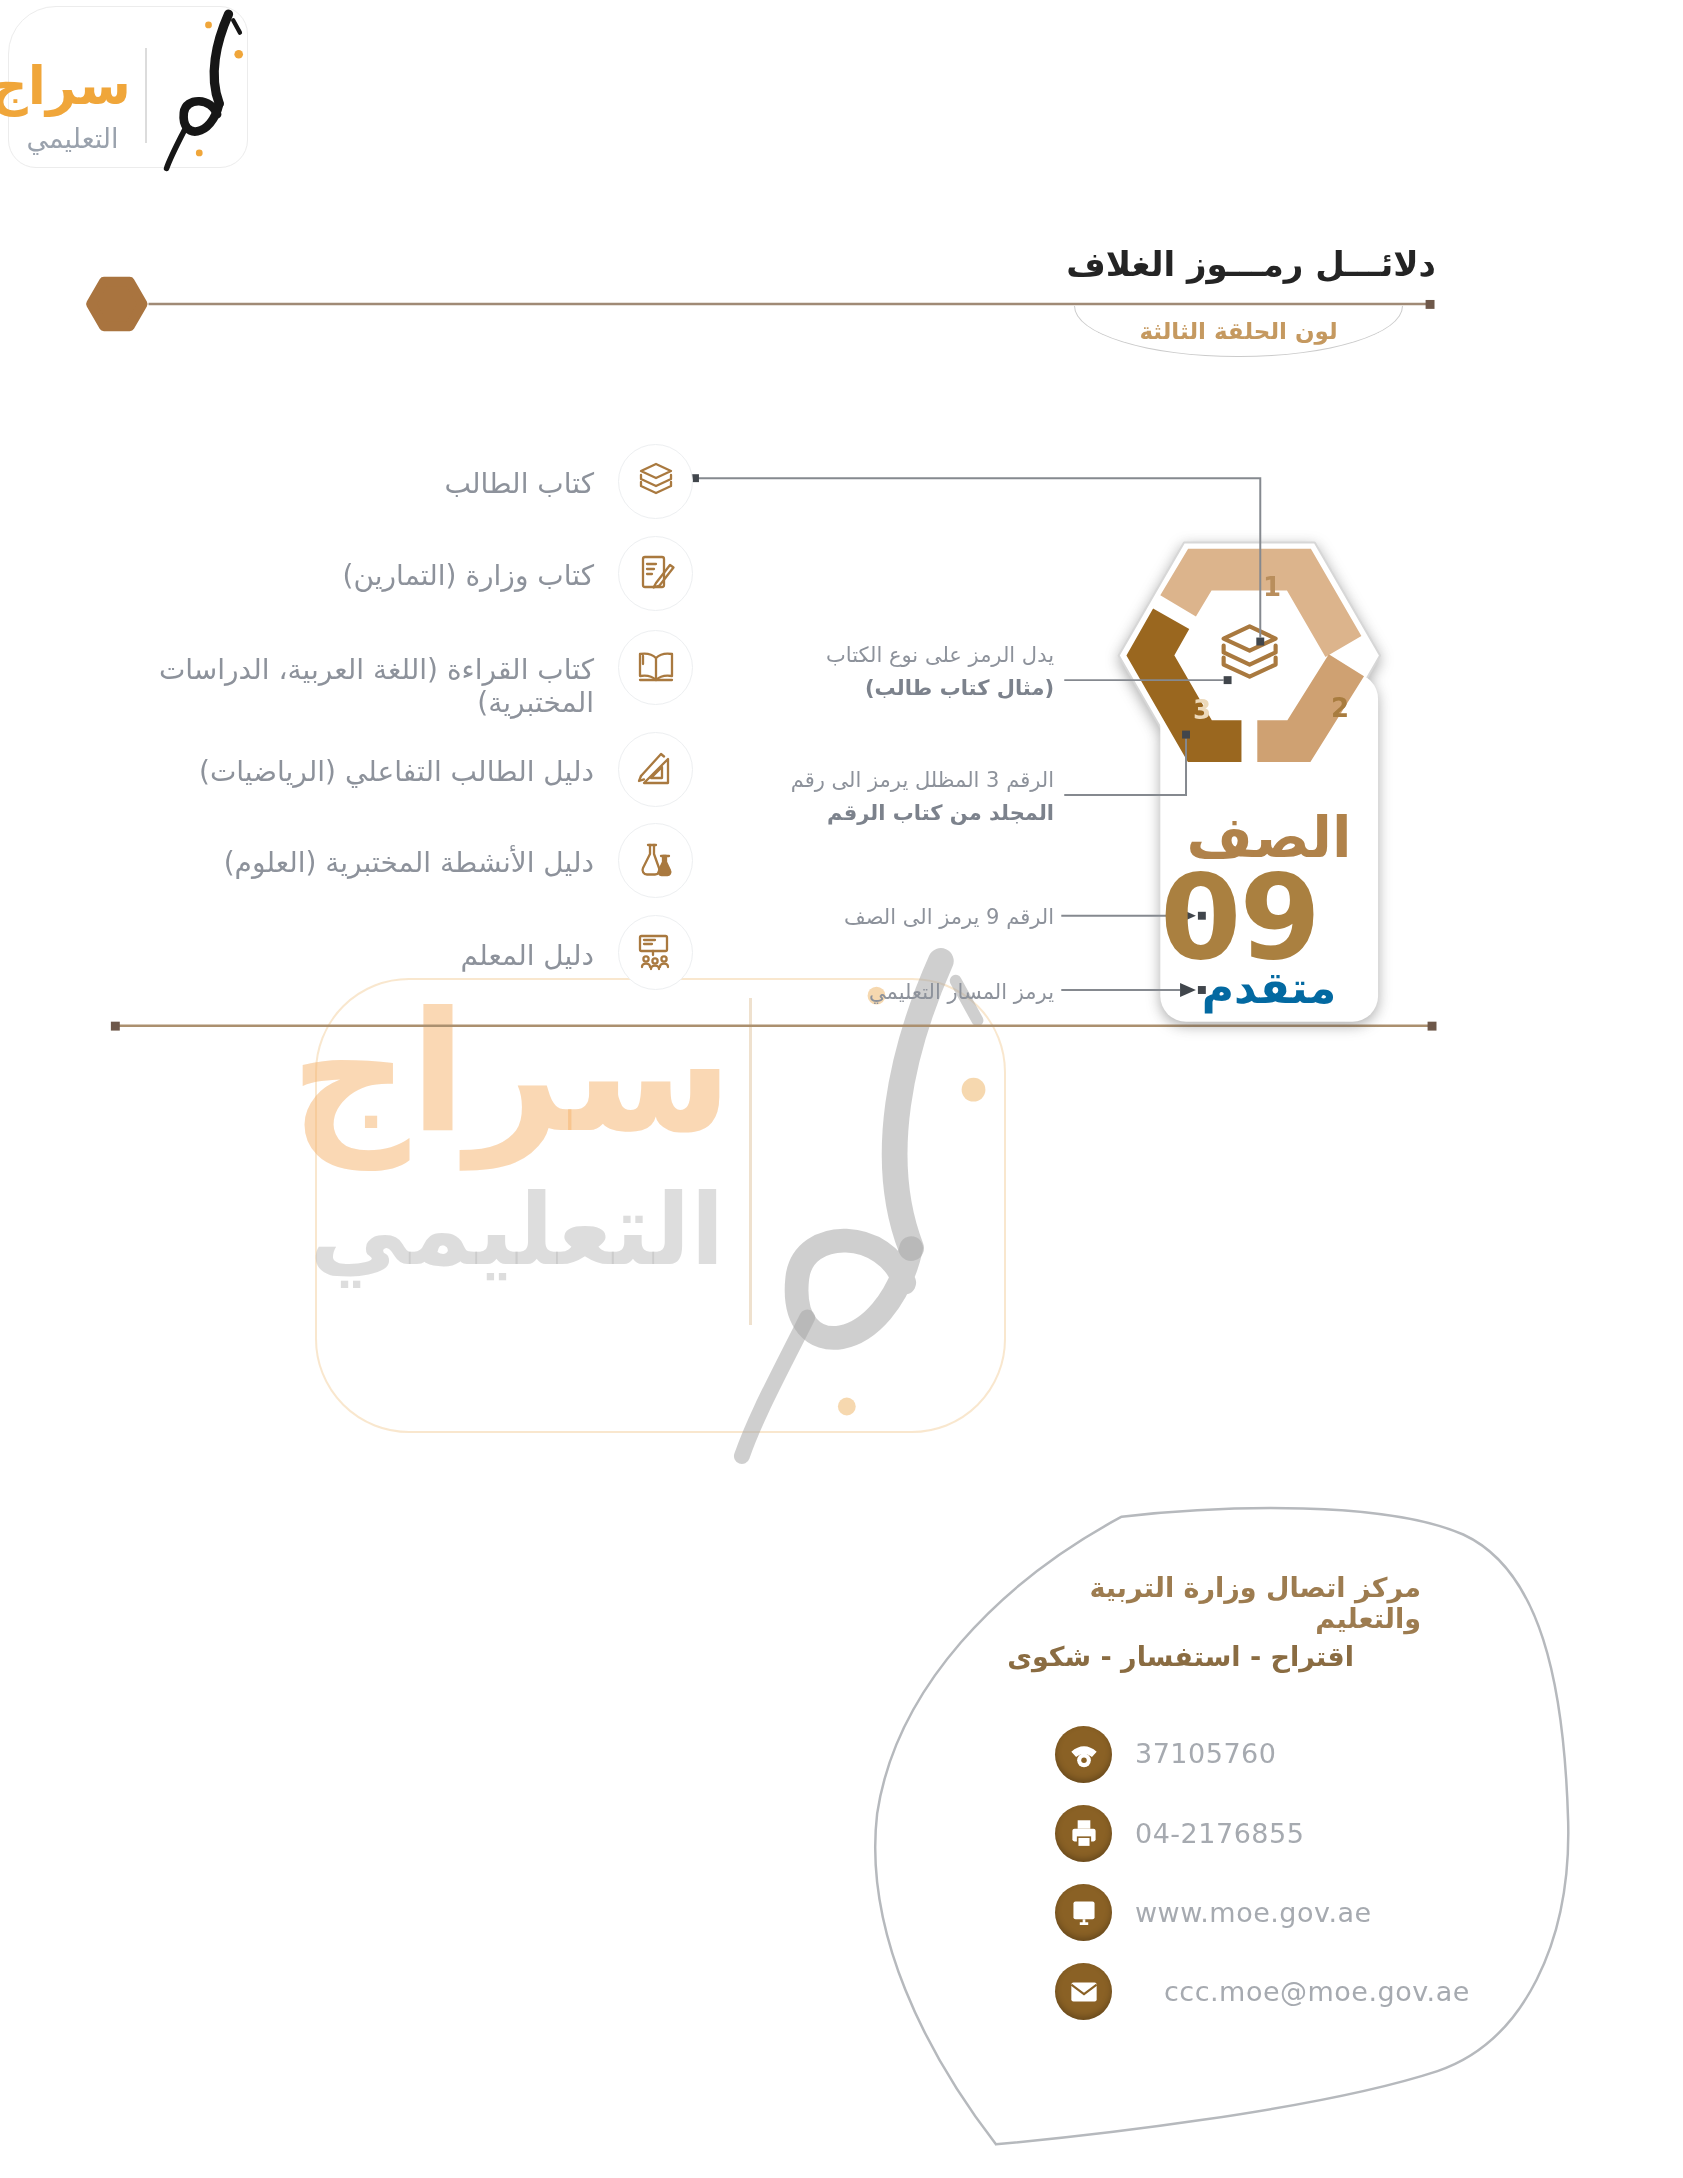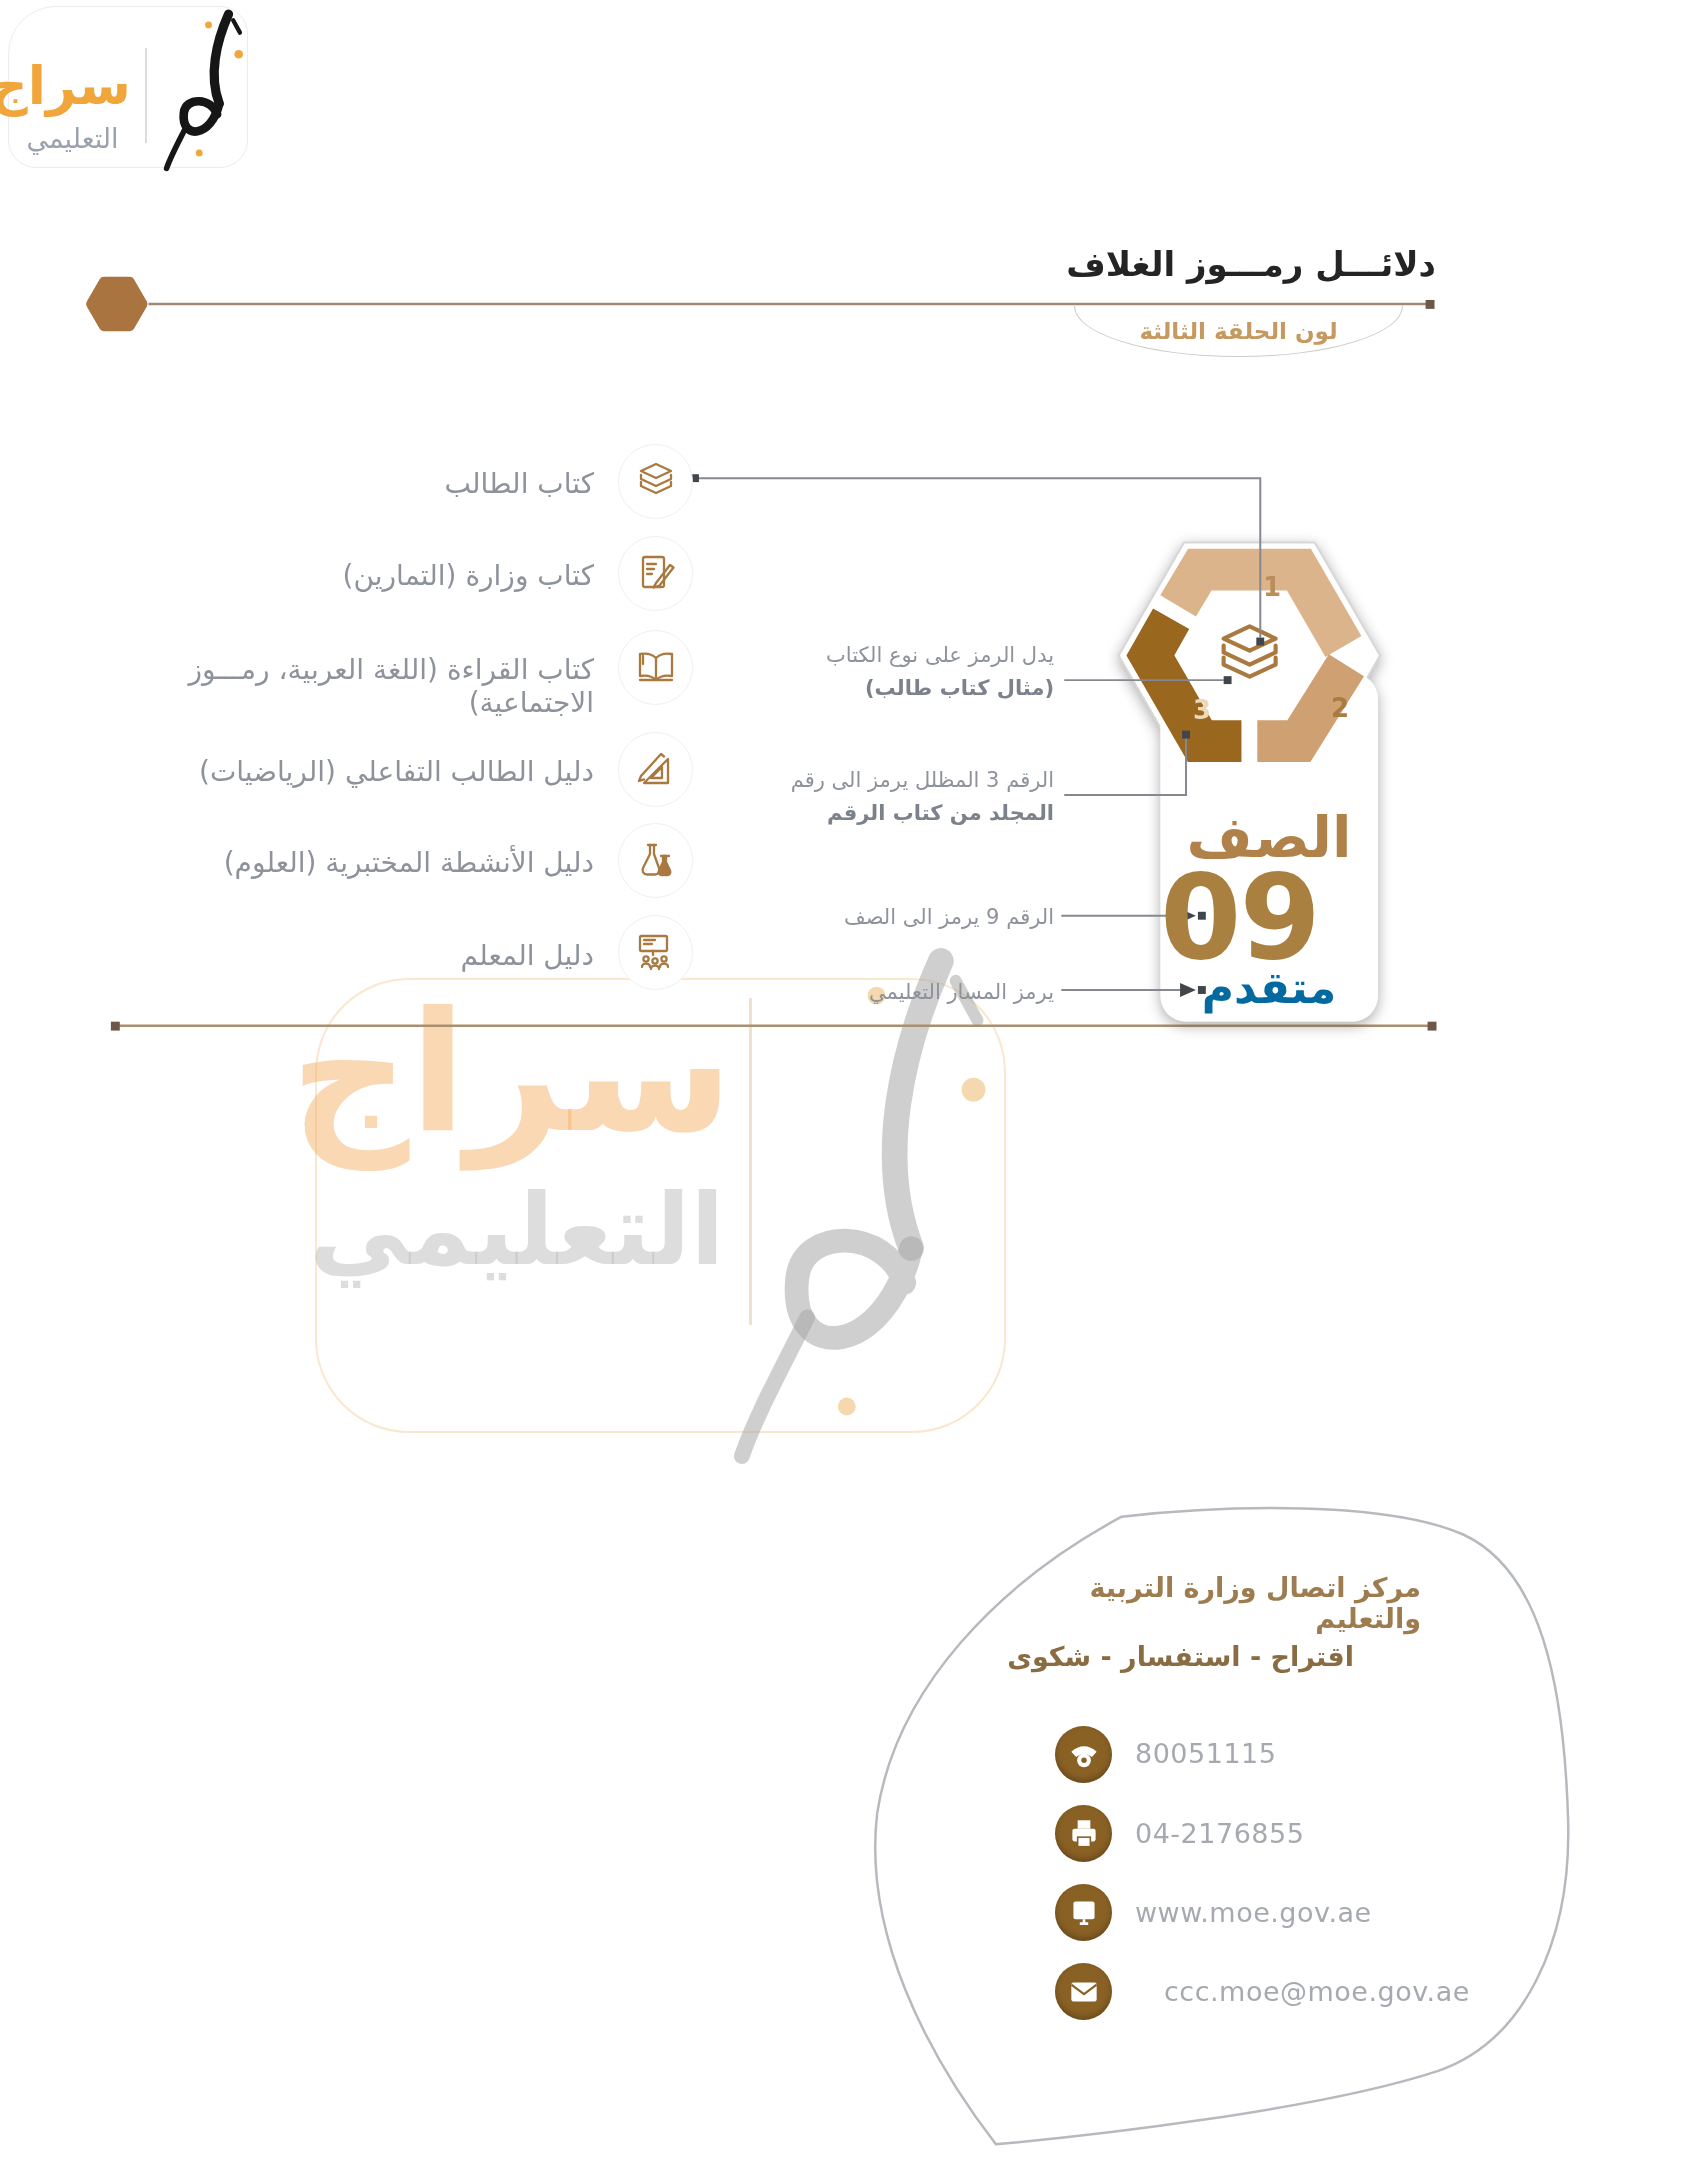--- a/index.html
+++ b/index.html
@@ -162,21 +162,21 @@
 
   <div class="abs bl-label rtl" style="top:559px;">كتاب وزارة (التمارين)</div>
   <div class="abs bl-icon" style="top:536px;">
     <svg width="46" height="46" viewBox="0 0 46 46" fill="none" stroke="#a9793f" stroke-width="2.3" stroke-linejoin="round" stroke-linecap="round">
       <rect x="10" y="6" width="21" height="30" rx="2"></rect>
         <path d="M14 13 h9 M14 18 h7 M14 23 h5"></path>
       <path d="M23 32 L37 14 l3.5 2.5 L26.5 34.5 l-6 2 z"></path>
     </svg>
   </div>
 
-  <div class="abs bl-label rtl" style="top:653px;">كتاب القراءة (اللغة العربية، رمـــوز الاجتماعية)</div>
+  <div class="abs bl-label rtl" style="top:653px;">كتاب القراءة (اللغة العربية، الدراسات المختبرية)</div>
   <div class="abs bl-icon" style="top:630px;">
     <svg width="46" height="46" viewBox="0 0 46 46" fill="none" stroke="#a9793f" stroke-width="2.3" stroke-linejoin="round" stroke-linecap="round">
       <path d="M23 13 C19 9 13 8 7 9 V31 c6 -1 12 0 16 4 c4 -4 10 -5 16 -4 V9 c-6 -1 -12 0 -16 4 Z"></path>
       <path d="M23 13 V35"></path>
         <path d="M10 11 v8"></path>
         <path d="M7 35 h32"></path>
     </svg>
   </div>
 
   <div class="abs bl-label rtl" style="top:755px;">دليل الطالب التفاعلي (الرياضيات)</div>
@@ -235,21 +235,21 @@
   <div class="abs ct-title rtl">مركز اتصال وزارة التربية والتعليم</div>
   <div class="abs ct-sub rtl">اقتراح - استفسار - شكوى</div>
 
   <div class="abs ct-icon" style="top:1726px;">
     <svg width="38" height="38" viewBox="0 0 36 36">
       <path d="M6 15 c7.5 -7 16.5 -7 24 0 l-4.5 5 c-4.8 -4 -10.2 -4 -15 0 z" fill="#fff"></path>
       <circle cx="18" cy="23" r="6.5" fill="#fff"></circle>
         <circle cx="18" cy="23" r="2.6" fill="#8a6125"></circle>
     </svg>
   </div>
-  <div class="abs ct-val" style="top:1738px;">80051115</div>
+  <div class="abs ct-val" style="top:1738px;">37105760</div>
 
   <div class="abs ct-icon" style="top:1805px;">
     <svg width="38" height="38" viewBox="0 0 36 36">
       <rect x="12" y="5" width="12" height="8" fill="#fff"></rect>
       <rect x="7" y="13" width="22" height="12" rx="2" fill="#fff"></rect>
       <rect x="12" y="21" width="12" height="9" fill="#fff" stroke="#8a6125" stroke-width="1.5"></rect>
     </svg>
   </div>
   <div class="abs ct-val" style="top:1818px;">04-2176855</div>
 

